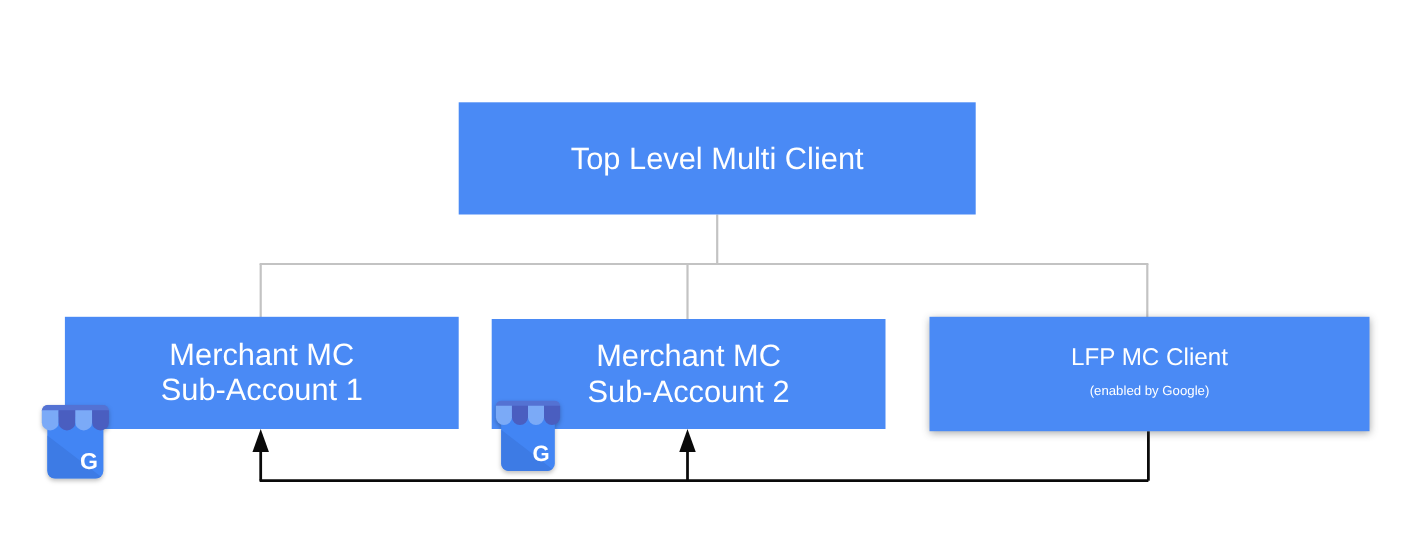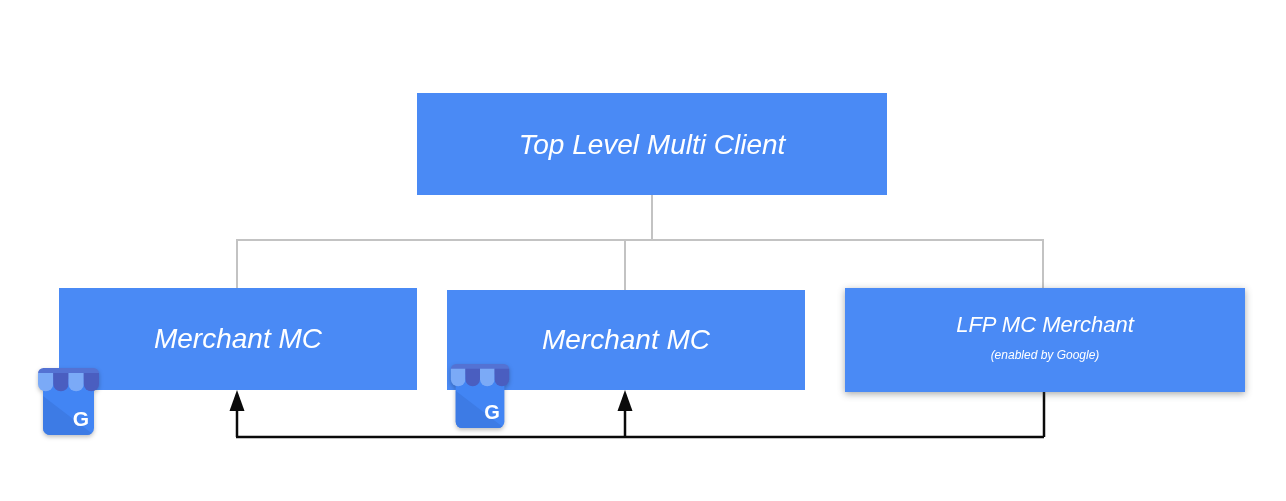--- a/index.html
+++ b/index.html
@@ -18,21 +18,20 @@
   }
   .node {
     position: absolute;
     display: flex;
     flex-direction: column;
     align-items: center;
     justify-content: center;
     text-align: right;
     background: var(--node-fill, #4a8af5);
     color: var(--node-text, #ffffff);
-    font-style: italic;
   }
   .node-root {
     left: 417px; top: 93px; width: 470px; height: 102px;
     font-size: 28px; line-height: 41px;
   }
   .node-sub { font-size: 28px; line-height: 32px; }
   .node-sub1 { left: 59px;  top: 288px; width: 358px; height: 102px; }
   .node-sub2 { left: 447px; top: 290px; width: 358px; height: 100px; }
   .node-lfp  {
     left: 845px; top: 288px; width: 400px; height: 104px;
@@ -73,28 +72,30 @@
       <polygon points="625,390 617.5,411 632.5,411"></polygon>
     </g>
   </svg>
 
   <div class="node node-root">
     <span class="line1">Top Level Multi Client</span>
   </div>
 
   <div class="node node-sub node-sub1">
     <span class="line1">Merchant MC</span>
+    <span class="line2">Sub-Account 1</span>
   </div>
 
   <div class="node node-sub node-sub2">
     <span class="line1">Merchant MC</span>
+    <span class="line2">Sub-Account 2</span>
   </div>
 
   <div class="node node-lfp">
-    <span class="line1">LFP MC Merchant</span>
+    <span class="line1">LFP MC Client</span>
     <span class="line2">(enabled by Google)</span>
   </div>
 
   <svg class="gmb-icon gmb1" viewBox="0 0 69 69">
     <defs>
       <clipPath id="bodyclip1">
           <rect x="9" y="10" width="51" height="57" rx="7"></rect>
         </clipPath>
     </defs>
     <g>

